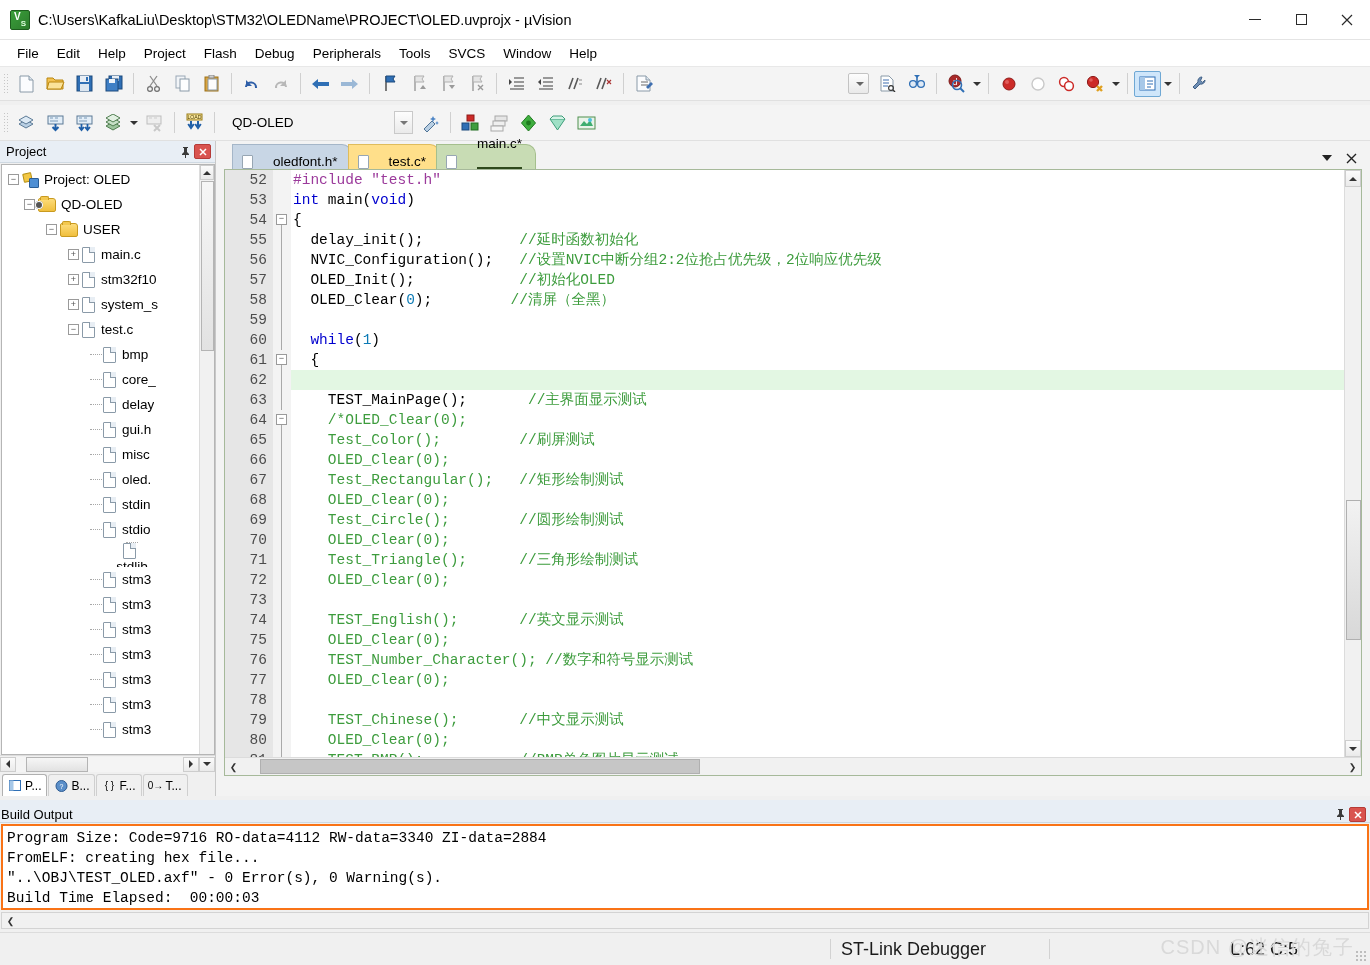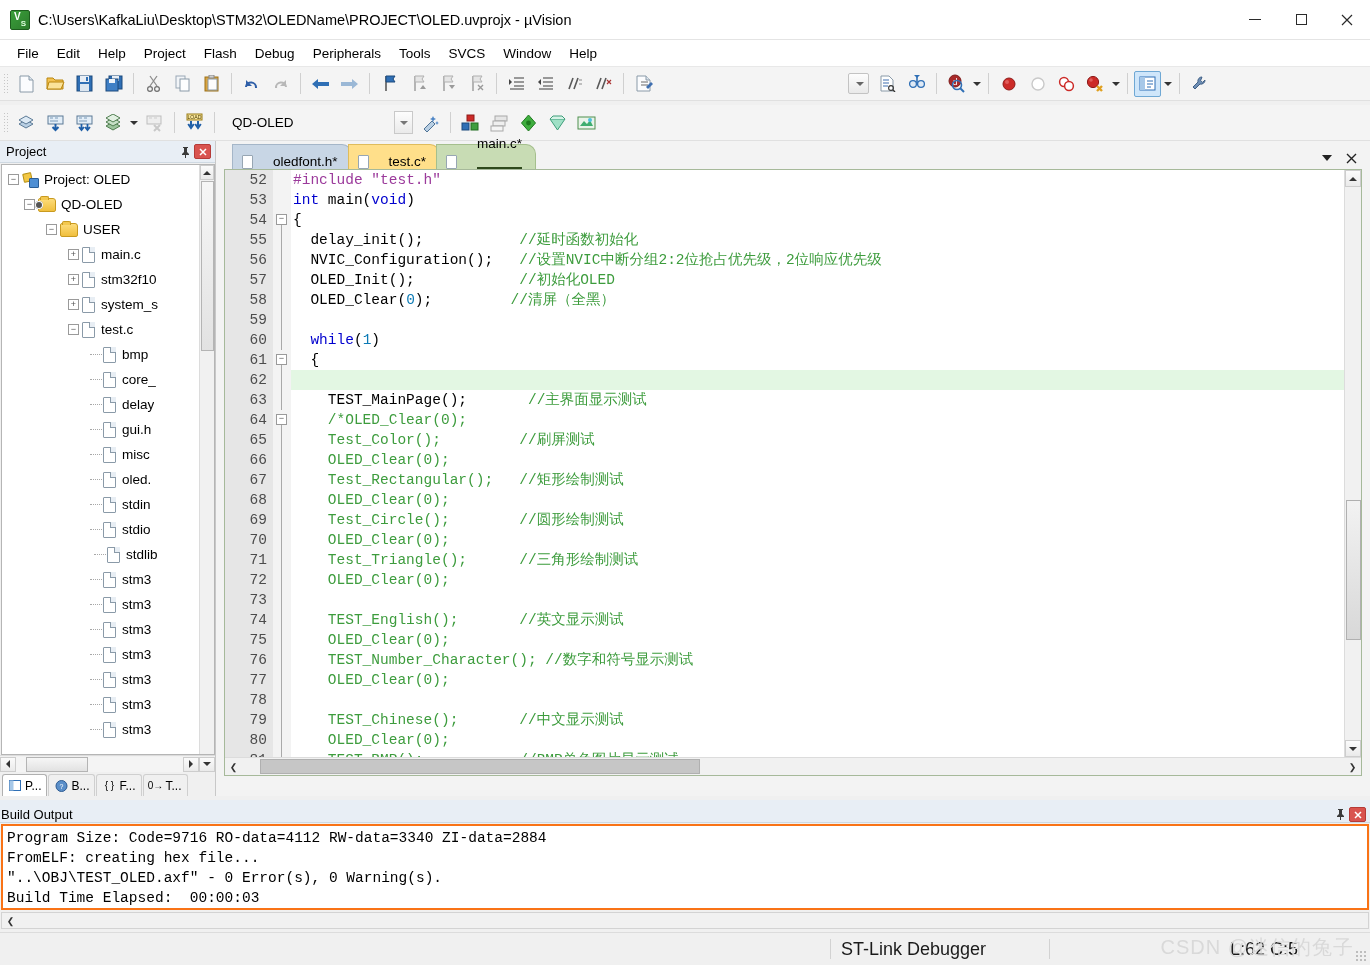--- a/index.html
+++ b/index.html
@@ -691,21 +691,21 @@
         <div class="tnode" style="padding-left:88px;">
           <span class="tdash"></span>
           <span class="ico-file"></span>
           <span class="tlabel">stdin</span>
         </div>
         <div class="tnode" style="padding-left:88px;">
           <span class="tdash"></span>
           <span class="ico-file"></span>
           <span class="tlabel">stdio</span>
         </div>
-        <div class="tnode" style="padding-left:92px;">
+        <div class="tnode" style="padding-left:64px;flex-direction:column;">
           <span class="tdash"></span>
           <span class="ico-file"></span>
           <span class="tlabel">stdlib</span>
         </div>
         <div class="tnode" style="padding-left:88px;">
           <span class="tdash"></span>
           <span class="ico-file"></span>
           <span class="tlabel">stm3</span>
         </div>
         <div class="tnode" style="padding-left:88px;">

